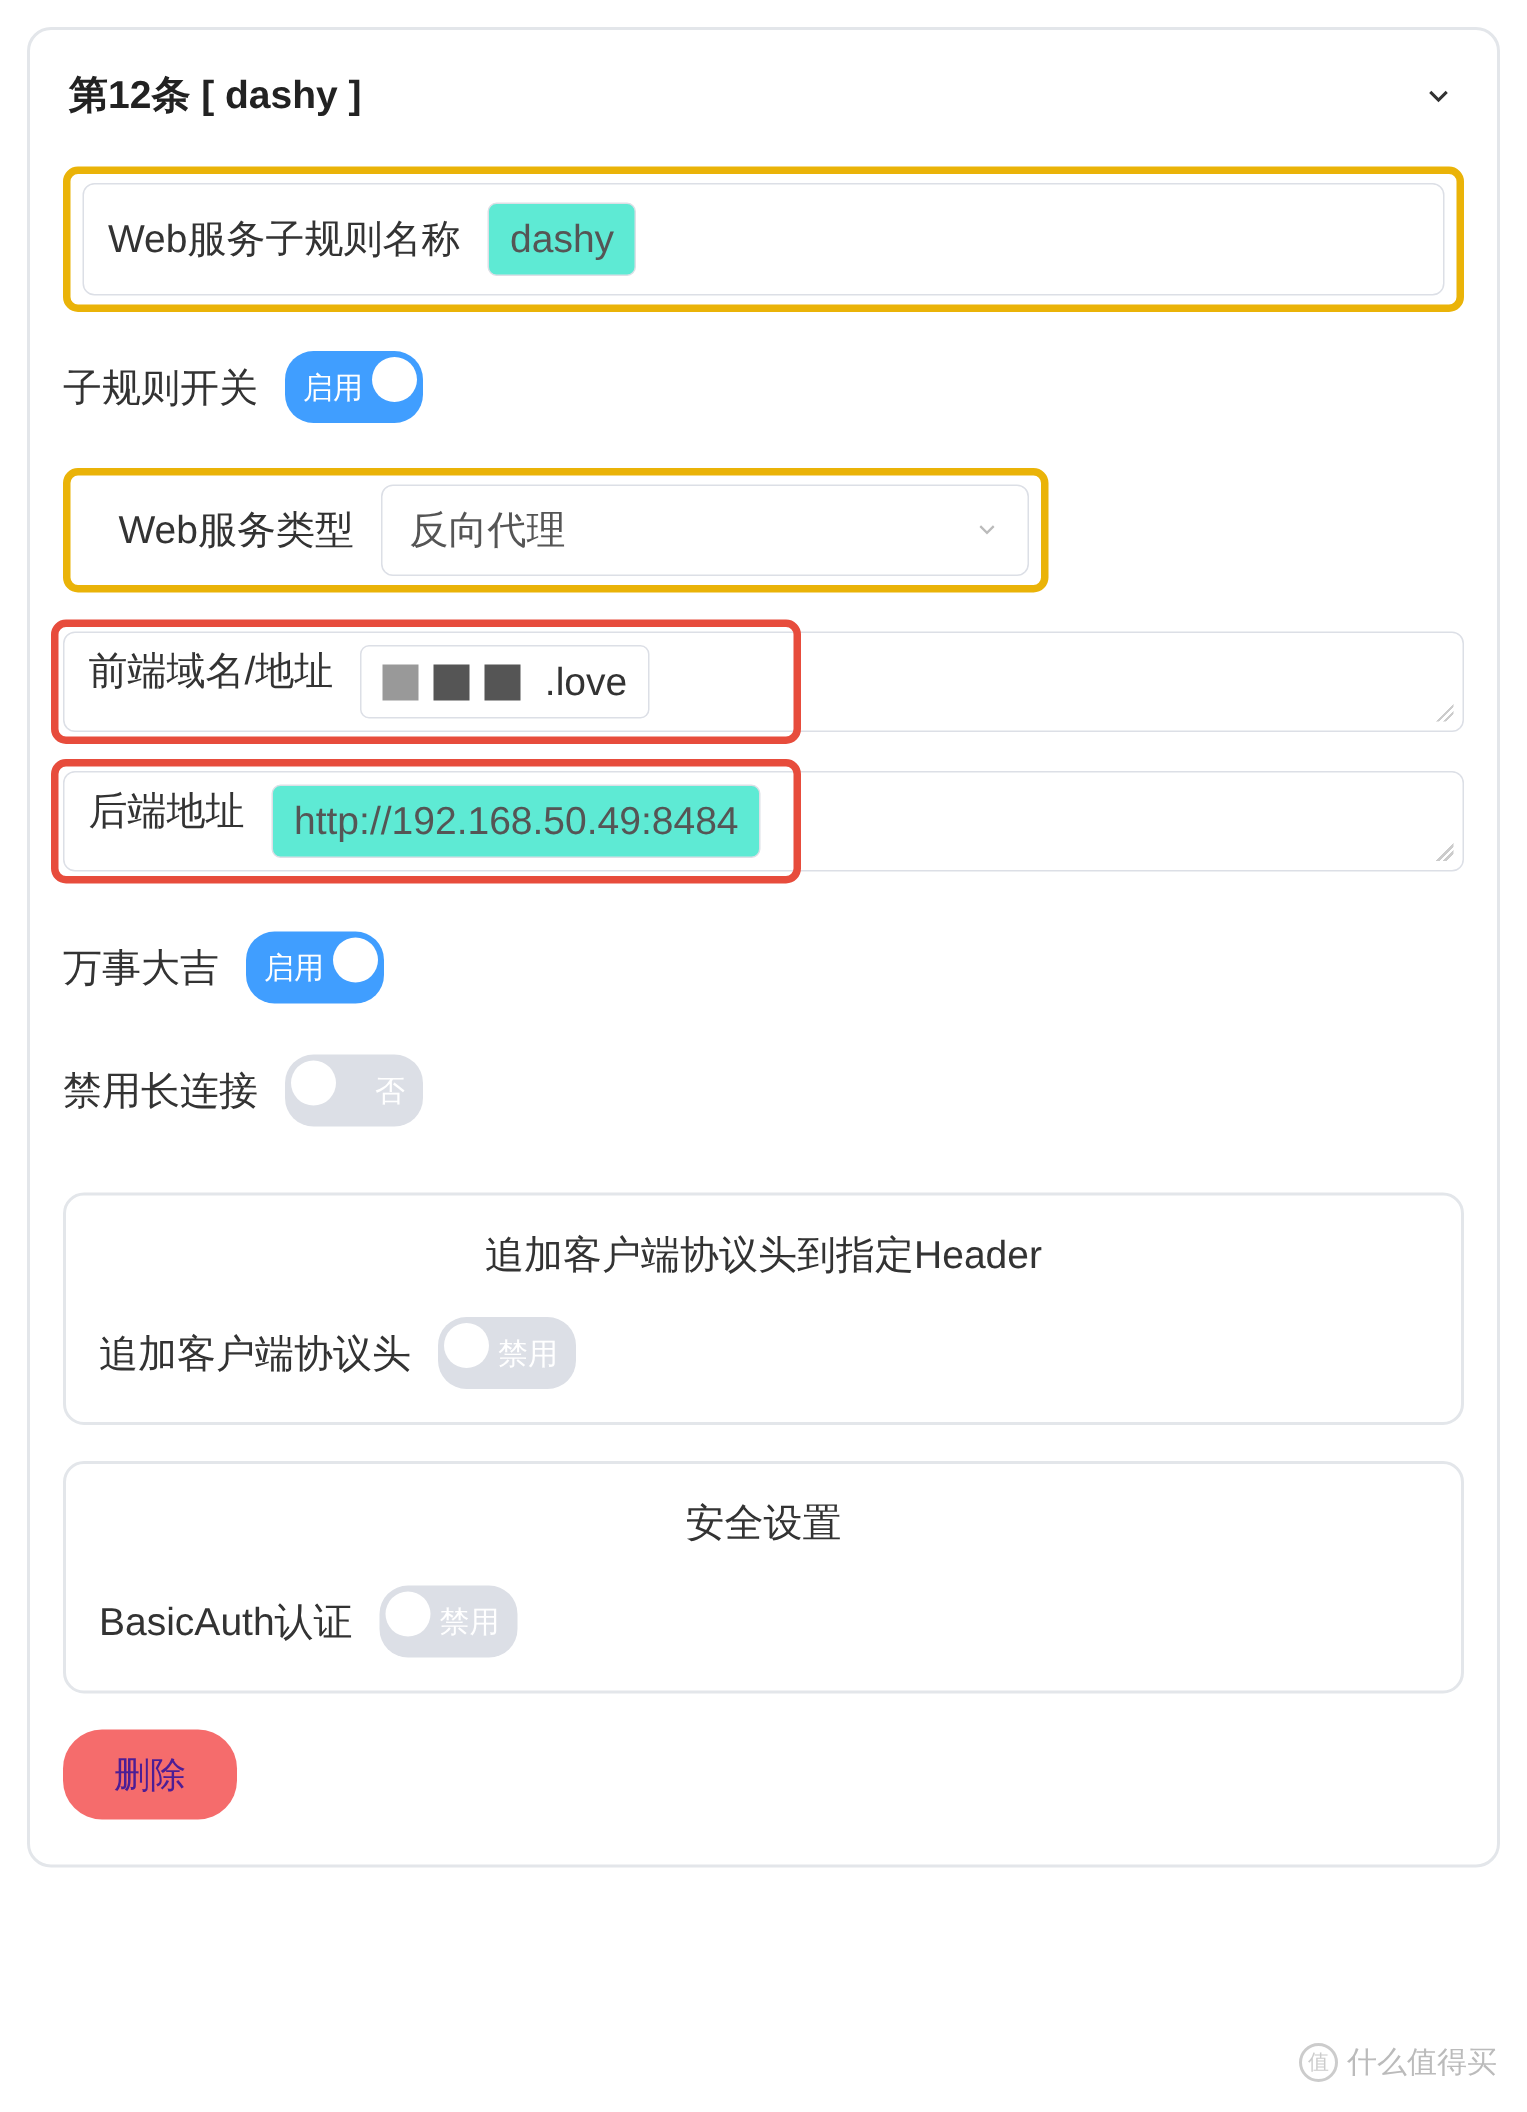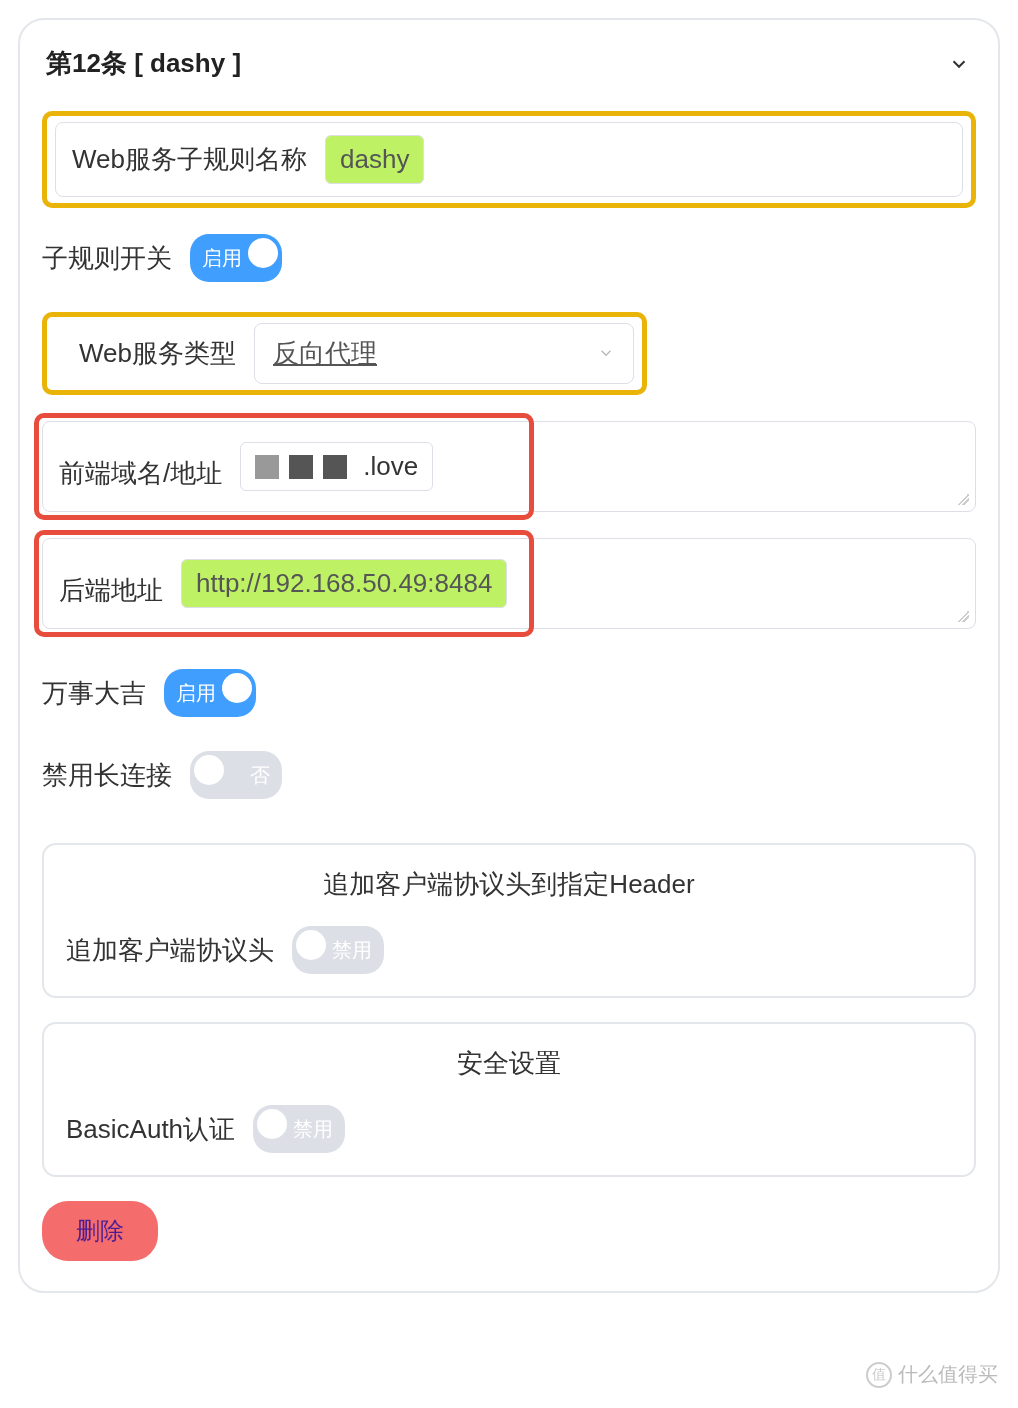--- a/index.html
+++ b/index.html
@@ -5,21 +5,21 @@
     * { box-sizing: border-box; margin: 0; padding: 0; }
     body {
       font-family: -apple-system, BlinkMacSystemFont, "Segoe UI", "PingFang SC", "Hiragino Sans GB", "Microsoft YaHei", sans-serif;
       background: #fff;
       padding: 18px;
       width: 1018px;
       color: #333;
     }
     .panel {
       border: 2px solid #e3e6ea;
-      border-radius: 26px;
+      border-radius: 16px;
       padding: 20px 22px 30px 22px;
     }
     .panel-header {
       display: flex;
       justify-content: space-between;
       align-items: center;
       margin-bottom: 20px;
       padding: 6px 4px 10px 4px;
     }
     .panel-title {
@@ -53,29 +53,29 @@
       align-items: center;
       min-height: 60px;
     }
     .full-container .row-label { margin-right: 18px; }
     .inner-input {
       border: 1px solid #dcdfe6;
       border-radius: 6px;
       padding: 8px 14px;
       font-size: 26px;
       color: #555;
-      background: #bef264;
+      background: #5eead4;
     }
     .textarea-container {
       border: 1px solid #dcdfe6;
       border-radius: 8px;
       flex: 1;
-      padding: 20px 16px;
-      display: flex;
-      align-items: flex-end;
+      padding: 8px 16px;
+      display: flex;
+      align-items: flex-start;
       min-height: 60px;
       position: relative;
     }
     .textarea-container::after {
       content: "";
       position: absolute;
       right: 6px; bottom: 6px;
       width: 12px; height: 12px;
       background: linear-gradient(135deg, transparent 50%, #ccc 50%, #ccc 60%, transparent 60%, transparent 70%, #ccc 70%, #ccc 80%, transparent 80%);
     }
@@ -119,23 +119,22 @@
     .select-box {
       border: 1px solid #dcdfe6;
       border-radius: 8px;
       padding: 12px 18px;
       font-size: 26px;
       color: #555;
       background: #fff;
       display: flex;
       align-items: center;
       justify-content: space-between;
-      width: 380px;
+      width: 432px;
       cursor: pointer;
-      text-decoration: underline;
     }
     .select-chevron svg { stroke: #bbb; stroke-width: 2; fill: none; }
     .sub-panel {
       border: 2px solid #e3e6ea;
       border-radius: 14px;
       padding: 22px 22px;
       margin-bottom: 24px;
     }
     .sub-panel-title {
       text-align: center;

